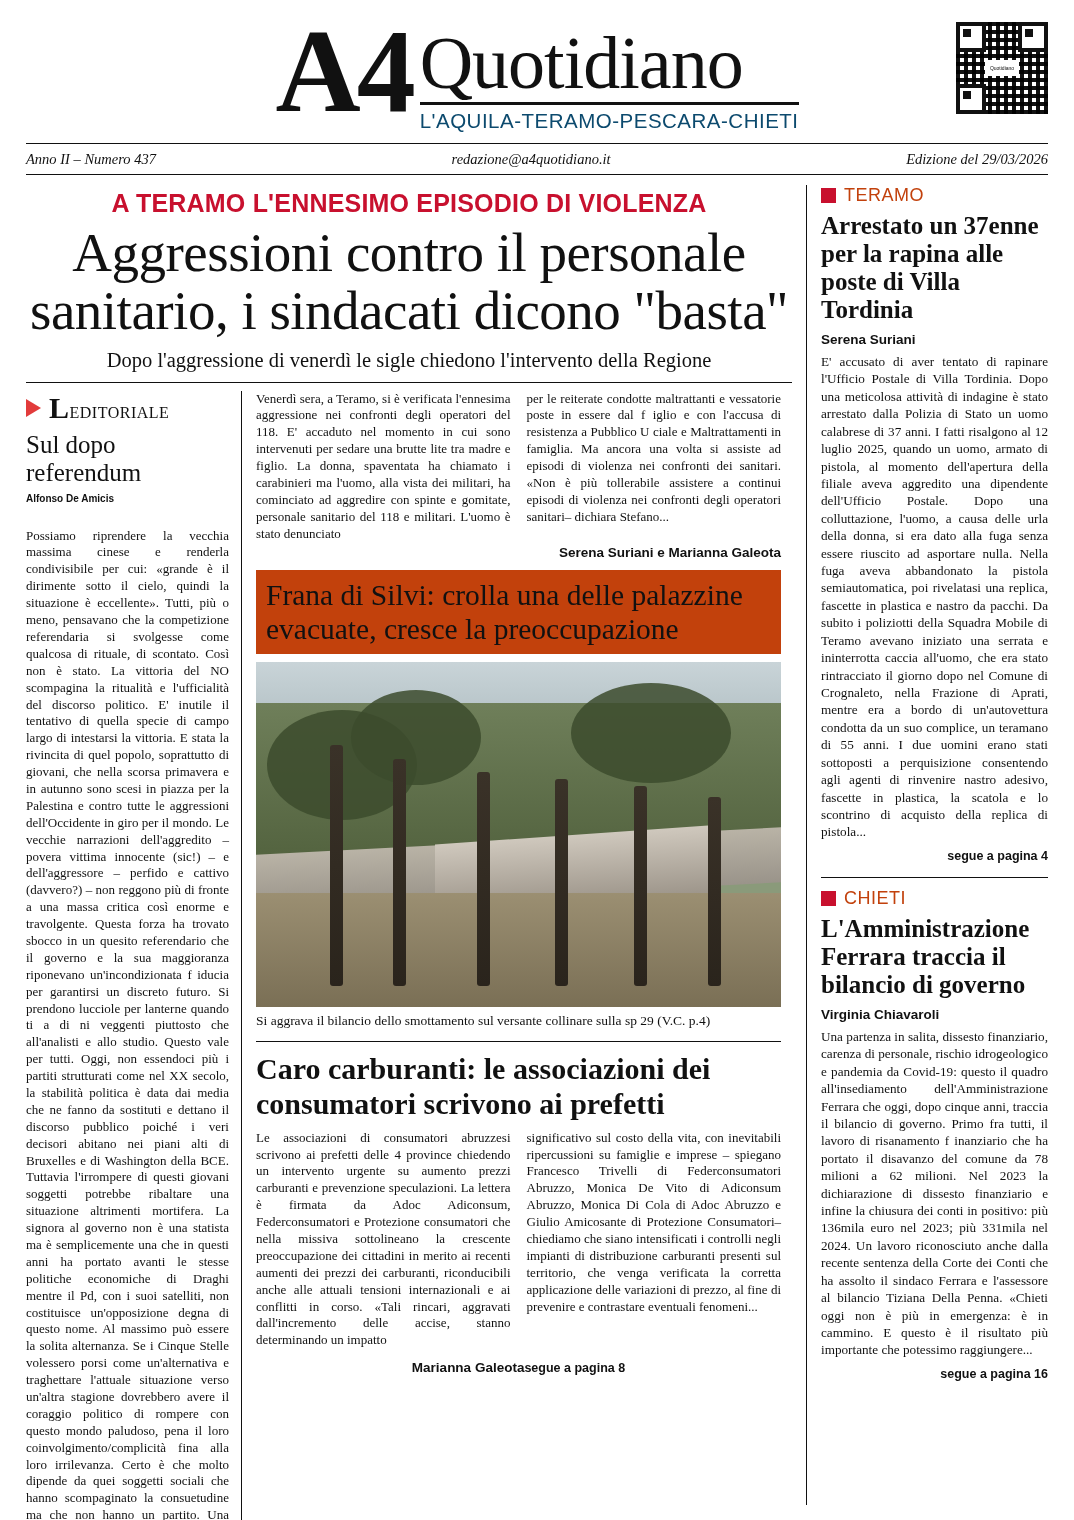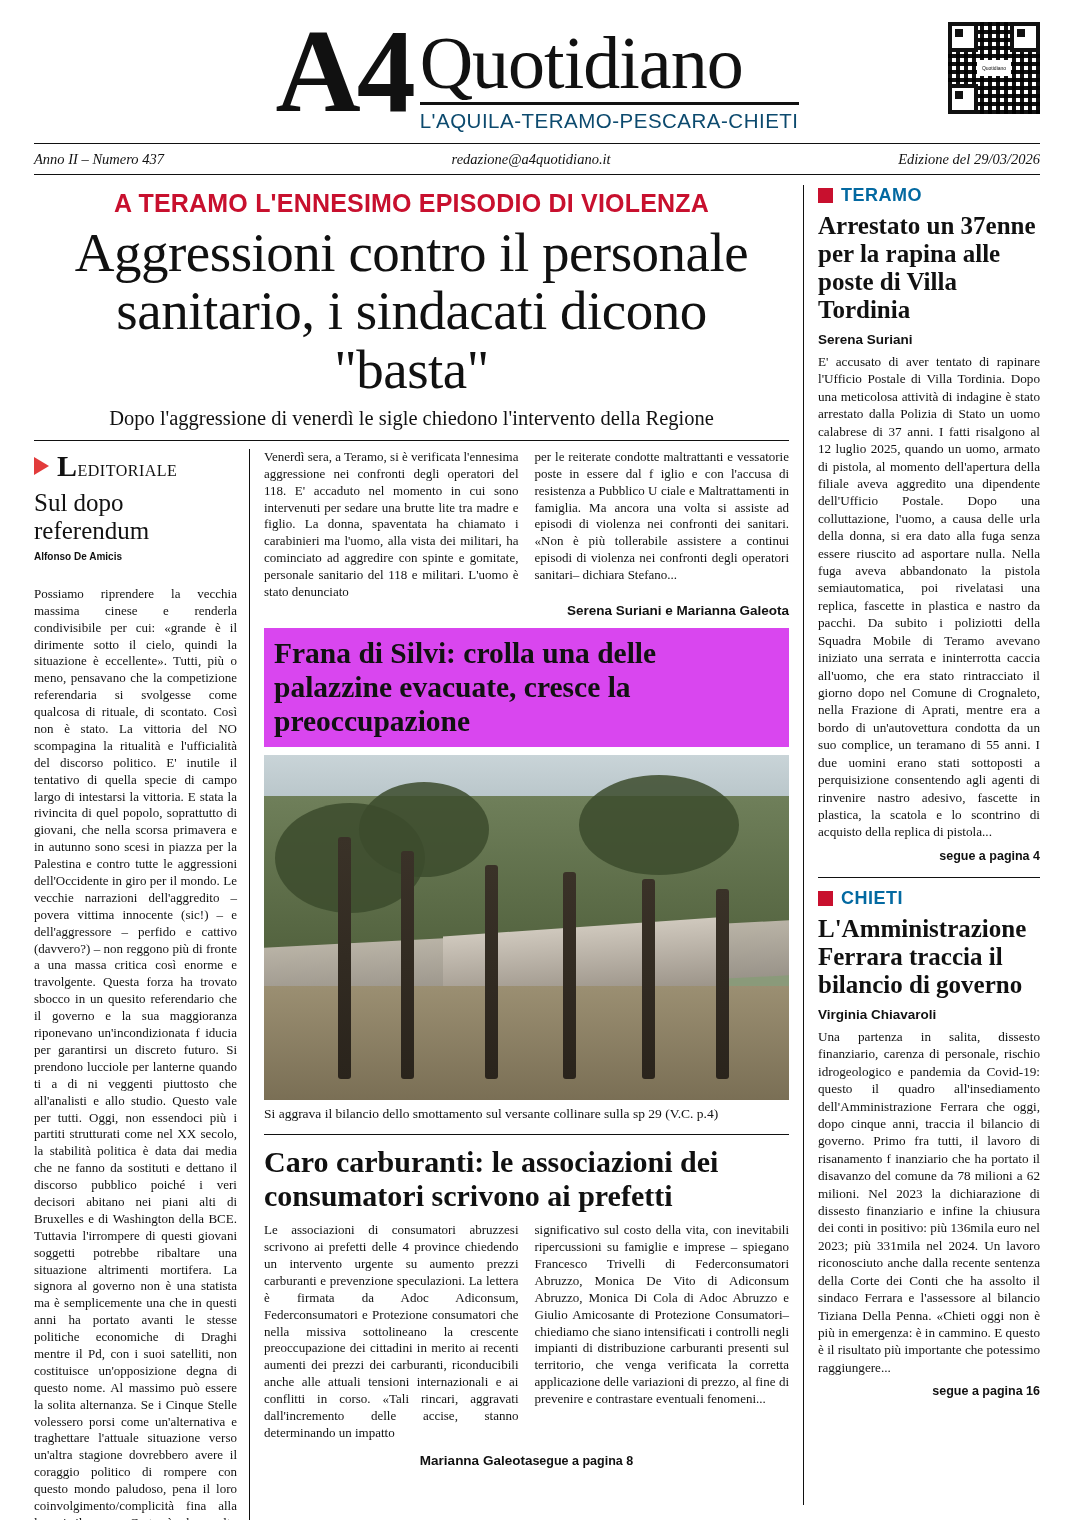--- a/index.html
+++ b/index.html
@@ -2,21 +2,21 @@
 <html><head>
 <meta charset="utf-8">
 <style>
   html,body{margin:0;padding:0;}
   body{
     width:1074px;height:1520px;background:#ffffff;
     font-family:"Liberation Serif", serif;
     color:#111;
     overflow:hidden;
   }
-  .page{width:1074px;height:1152px;position:relative;box-sizing:border-box;padding:0 34px;}
+  .page{width:1074px;height:1152px;position:relative;box-sizing:border-box;padding:0 26px;}
 
   
   .masthead{display:flex;align-items:flex-start;justify-content:center;position:relative;padding-top:18px;height:125px;}
   .logo-wrap{display:flex;align-items:flex-start;justify-content:center;}
   .logo-a4{
     font-family:"Liberation Serif", serif;
     font-size:118px;line-height:0.92;font-weight:700;letter-spacing:-4px;
     color:#111;margin-right:8px;
   }
   .logo-right{display:flex;flex-direction:column;justify-content:flex-start;padding-top:10px;}
@@ -83,21 +83,21 @@
   .edit-author{font-family:"Liberation Sans",sans-serif;font-weight:700;font-size:10px;margin-bottom:24px;}
   .body-text{font-size:13px;line-height:1.30;text-align:justify;hyphens:auto;}
 
   .two-col{column-count:2;column-gap:16px;column-rule:0;}
   .two-col p{margin:0 0 6px;}
 
   .byline{font-family:"Liberation Sans",sans-serif;font-weight:700;font-size:13.5px;margin-top:2px;}
   .byline-right{text-align:right;}
 
   .sect-title{
-    background:#d946ef;font-weight:700;font-size:29.5px;line-height:1.16;
+    background:#c2410c;font-weight:400;font-size:29.5px;line-height:1.16;
     padding:8px 10px;margin:10px 0 8px;
   }
   .photo{
     width:100%;height:345px;position:relative;overflow:hidden;background:#8a9a7a;
   }
   .photo .sky{position:absolute;left:0;top:0;width:100%;height:22%;background:linear-gradient(#c9d4d8,#aebcc0);}
   .photo .hill{position:absolute;left:0;top:12%;width:100%;height:45%;background:linear-gradient(#6f7f5a,#53633f);}
   .photo .road{position:absolute;left:0;top:52%;width:100%;height:16%;background:linear-gradient(#b9b3a6,#9a948a);transform:skewY(-3deg);}
   .photo .debris{position:absolute;left:34%;top:50%;width:52%;height:26%;background:linear-gradient(#cfc8bd,#8d857a);transform:skewY(-4deg);}
   .photo .ground{position:absolute;left:0;bottom:0;width:100%;height:33%;background:linear-gradient(#9b8f72,#7a6f55);}
@@ -106,21 +106,21 @@
   .caption{font-size:13.5px;margin:6px 0 6px;}
 
   .sect-title2{
     font-weight:700;font-size:30px;line-height:1.16;margin:12px 0 8px;
     border-top:1px solid #111;padding-top:10px;
   }
 
   
   .tag{display:flex;align-items:center;gap:8px;margin-bottom:6px;}
   .tag .sq{width:15px;height:15px;background:#c8102e;}
-  .tag .tx{font-family:"Liberation Sans",sans-serif;font-weight:700;color:#0369a1;font-size:18px;letter-spacing:0.5px;}
+  .tag .tx{font-family:"Liberation Sans",sans-serif;font-weight:400;color:#c2410c;font-size:18px;letter-spacing:0.5px;}
   .r-title{font-size:25px;line-height:1.12;font-weight:700;margin:2px 0 8px;}
   .r-author{font-family:"Liberation Sans",sans-serif;font-weight:700;font-size:13.5px;margin-bottom:6px;}
   .r-body{font-size:13.2px;line-height:1.32;text-align:justify;hyphens:auto;}
   .segue{font-family:"Liberation Sans",sans-serif;font-weight:700;font-size:12.5px;text-align:right;margin-top:8px;}
   .rsep{border-top:1px solid #111;margin:14px 0 10px;}
   .flexrow{display:flex;justify-content:center;align-items:baseline;margin-top:4px;}
 </style>
 </head>
 <body>
 

